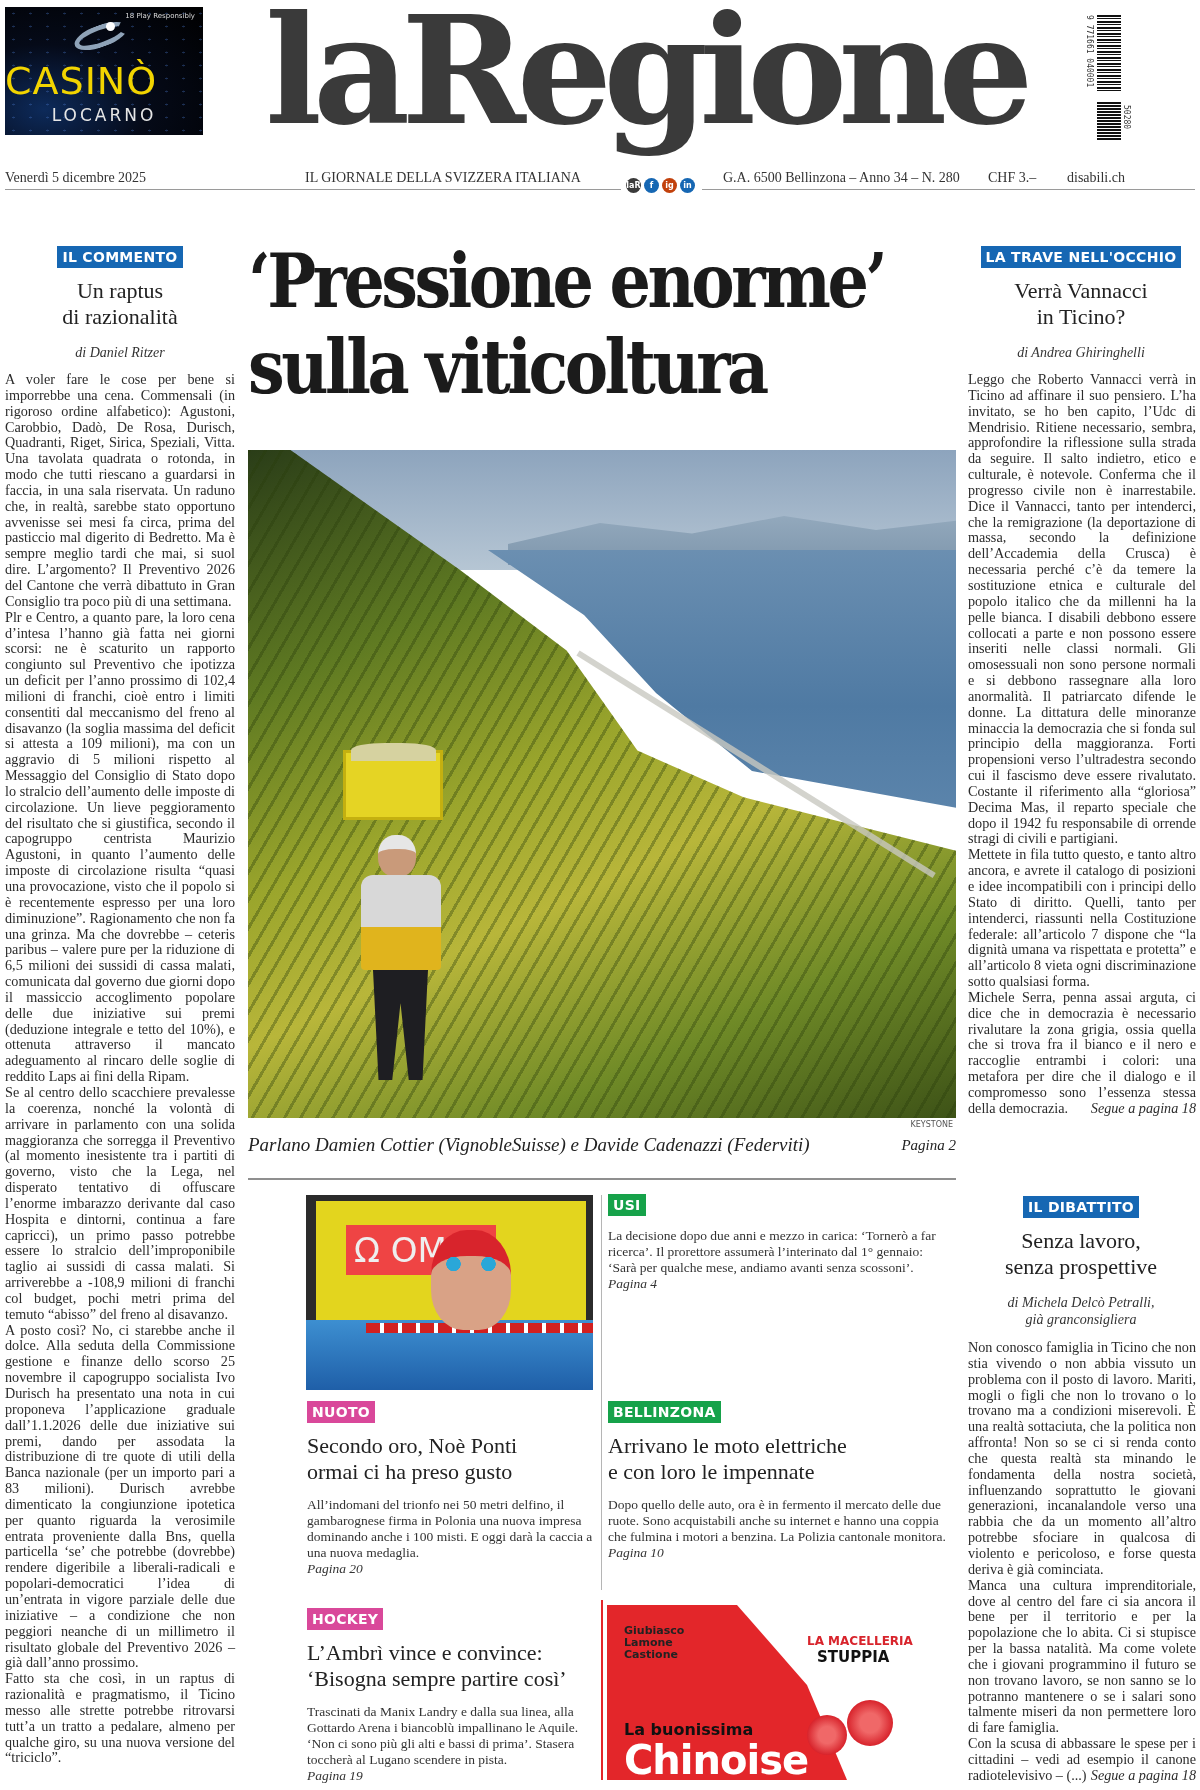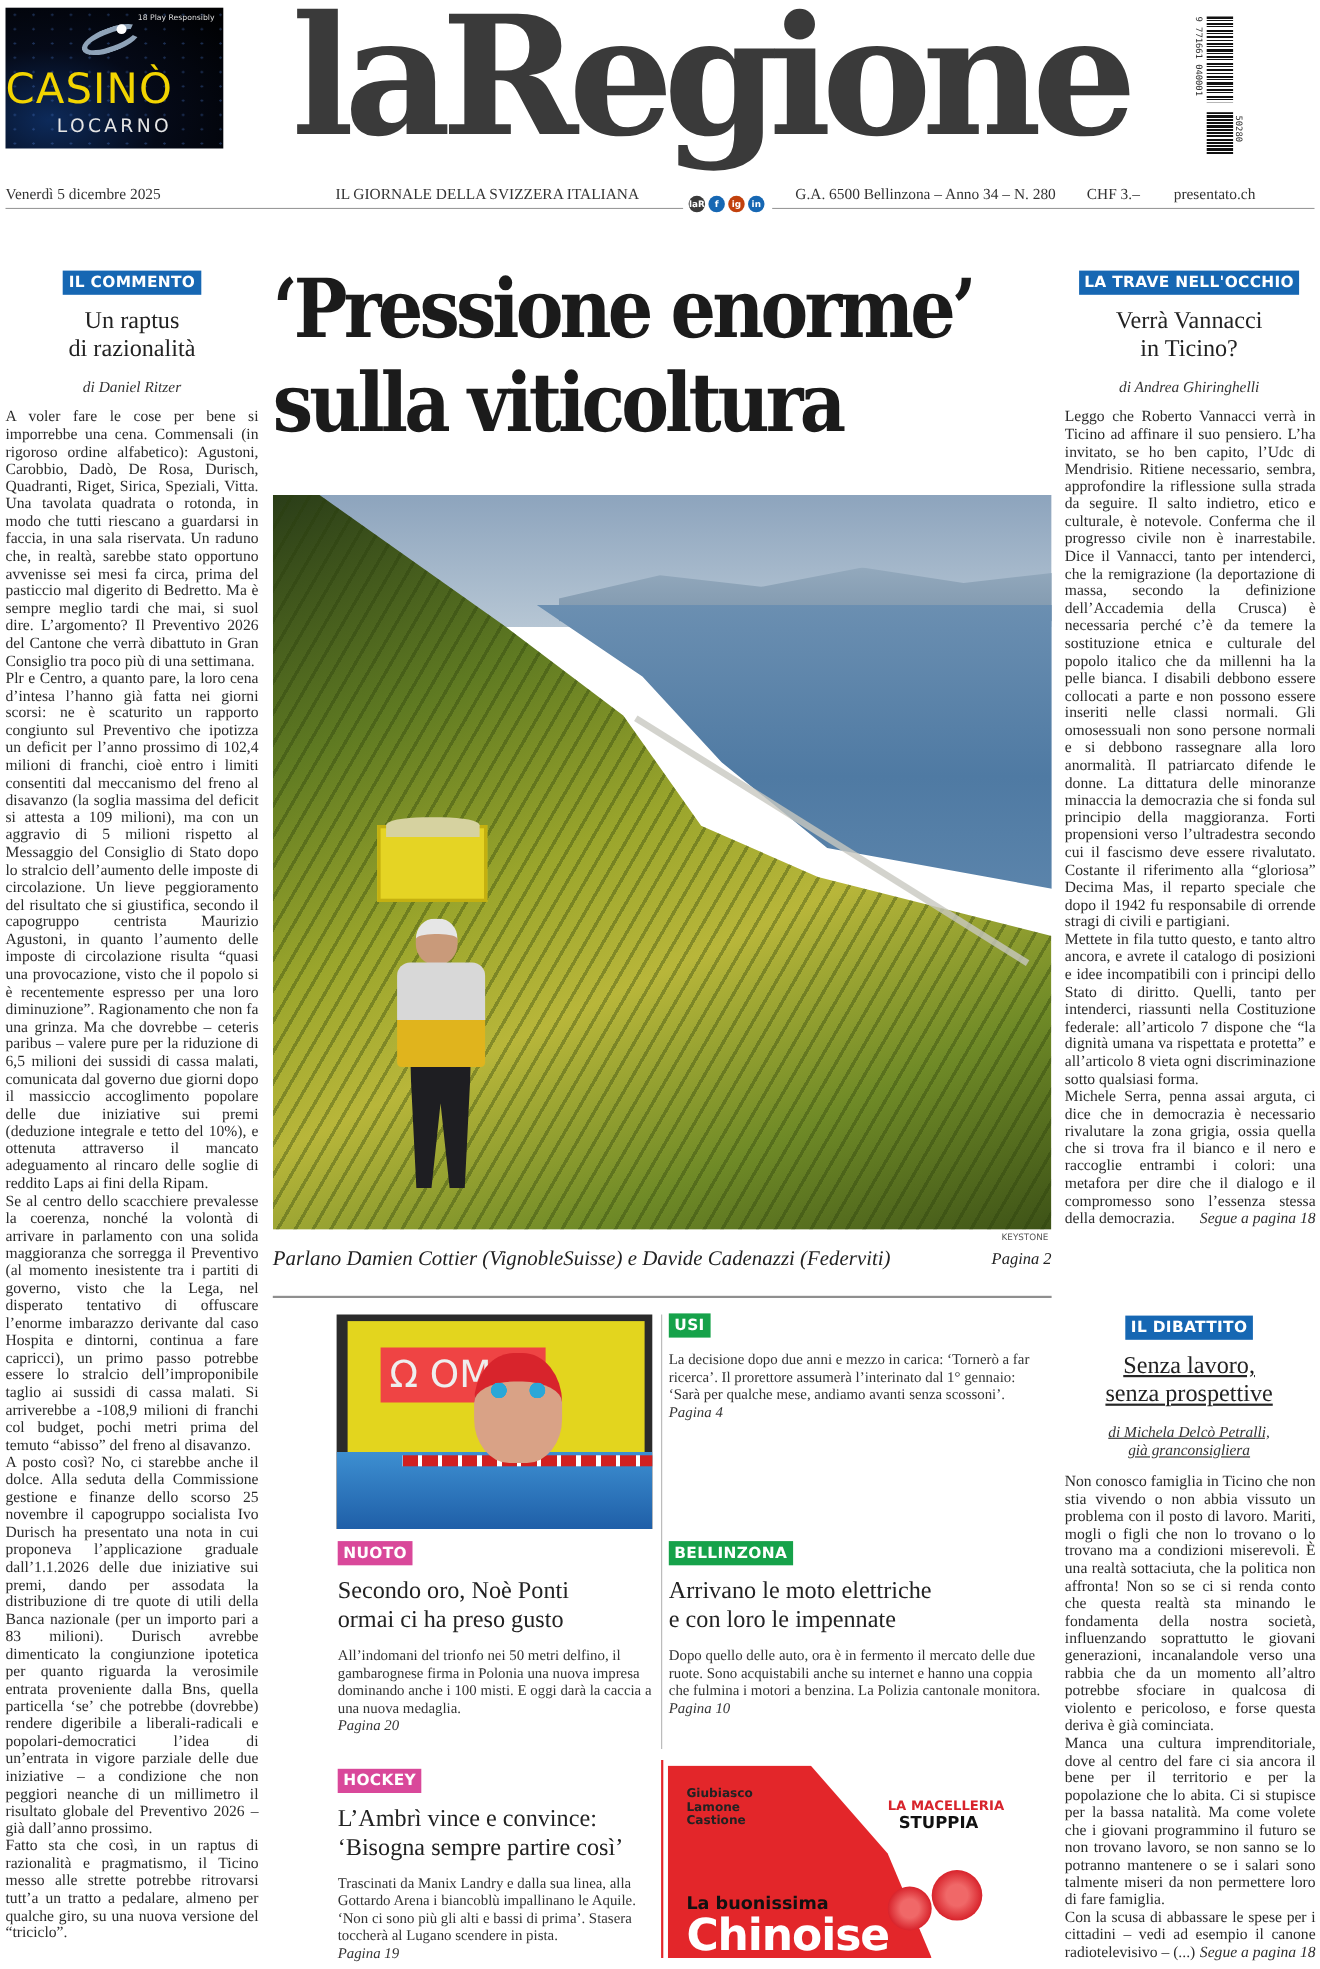--- a/index.html
+++ b/index.html
@@ -107,21 +107,21 @@
   <div class="bars"></div>
   <div class="bars2"></div>
   <div class="num2">50280</div>
 </div>
 
 <div class="abs infobar">
   <span style="left:0">Venerdì 5 dicembre 2025</span>
   <span style="left:300px">IL GIORNALE DELLA SVIZZERA ITALIANA</span>
   <span style="left:718px">G.A. 6500 Bellinzona – Anno 34 – N. 280</span>
   <span style="left:983px">CHF 3.–</span>
-  <span style="left:1062px">presentato.ch</span>
+  <span style="left:1062px">disabili.ch</span>
 </div>
 <div class="social">
   <span style="background:#3a3a3a">laR</span>
   <span style="background:#1667b3">f</span>
   <span style="background:#c2410c">ig</span>
   <span style="background:#1667b3">in</span>
 </div>
 <div class="rule" style="left:5px; top:189px; width:616px;"></div>
 <div class="rule" style="left:702px; top:189px; width:493px;"></div>
 
@@ -175,21 +175,21 @@
     <div>in Ticino?</div>
   </div>
   <div class="byline">di Andrea Ghiringhelli</div>
 </div>
 <div class="body" style="left:968px; top:372px; width:228px;">
   <p>Leggo che Roberto Vannacci verrà in Ticino ad affinare il suo pensiero. L’ha invitato, se ho ben capito, l’Udc di Mendrisio. Ritiene necessario, sembra, approfondire la riflessione sulla strada da seguire. Il salto indietro, etico e culturale, è notevole. Conferma che il progresso civile non è inarrestabile. Dice il Vannacci, tanto per intenderci, che la remigrazione (la deportazione di massa, secondo la definizione dell’Accademia della Crusca) è necessaria perché c’è da temere la sostituzione etnica e culturale del popolo italico che da millenni ha la pelle bianca. I disabili debbono essere collocati a parte e non possono essere inseriti nelle classi normali. Gli omosessuali non sono persone normali e si debbono rassegnare alla loro anormalità. Il patriarcato difende le donne. La dittatura delle minoranze minaccia la democrazia che si fonda sul principio della maggioranza. Forti propensioni verso l’ultradestra secondo cui il fascismo deve essere rivalutato. Costante il riferimento alla “gloriosa” Decima Mas, il reparto speciale che dopo il 1942 fu responsabile di orrende stragi di civili e partigiani.</p>
   <p>Mettete in fila tutto questo, e tanto altro ancora, e avrete il catalogo di posizioni e idee incompatibili con i principi dello Stato di diritto. Quelli, tanto per intenderci, riassunti nella Costituzione federale: all’articolo 7 dispone che “la dignità umana va rispettata e protetta” e all’articolo 8 vieta ogni discriminazione sotto qualsiasi forma.</p>
   <p><span>Michele Serra, penna assai arguta, ci dice che in democrazia è necessario rivalutare la zona grigia, ossia quella che si trova fra il bianco e il nero e raccoglie entrambi i colori: una metafora per dire che il dialogo e il compromesso sono l’essenza stessa della democrazia.</span> <span class="seg">Segue a pagina 18</span></p>
 </div>
 
-<div class="side" style="left:966px; top:1196px; width:230px;text-decoration:underline;">
+<div class="side" style="left:966px; top:1196px; width:230px;">
   <span class="kicker k-blue">IL DIBATTITO</span>
   <div class="title">
     <div>Senza lavoro,</div>
     <div>senza prospettive</div>
   </div>
   <div class="byline">
     <div>di Michela Delcò Petralli,</div>
     <div>già granconsigliera</div>
   </div>
 </div>

